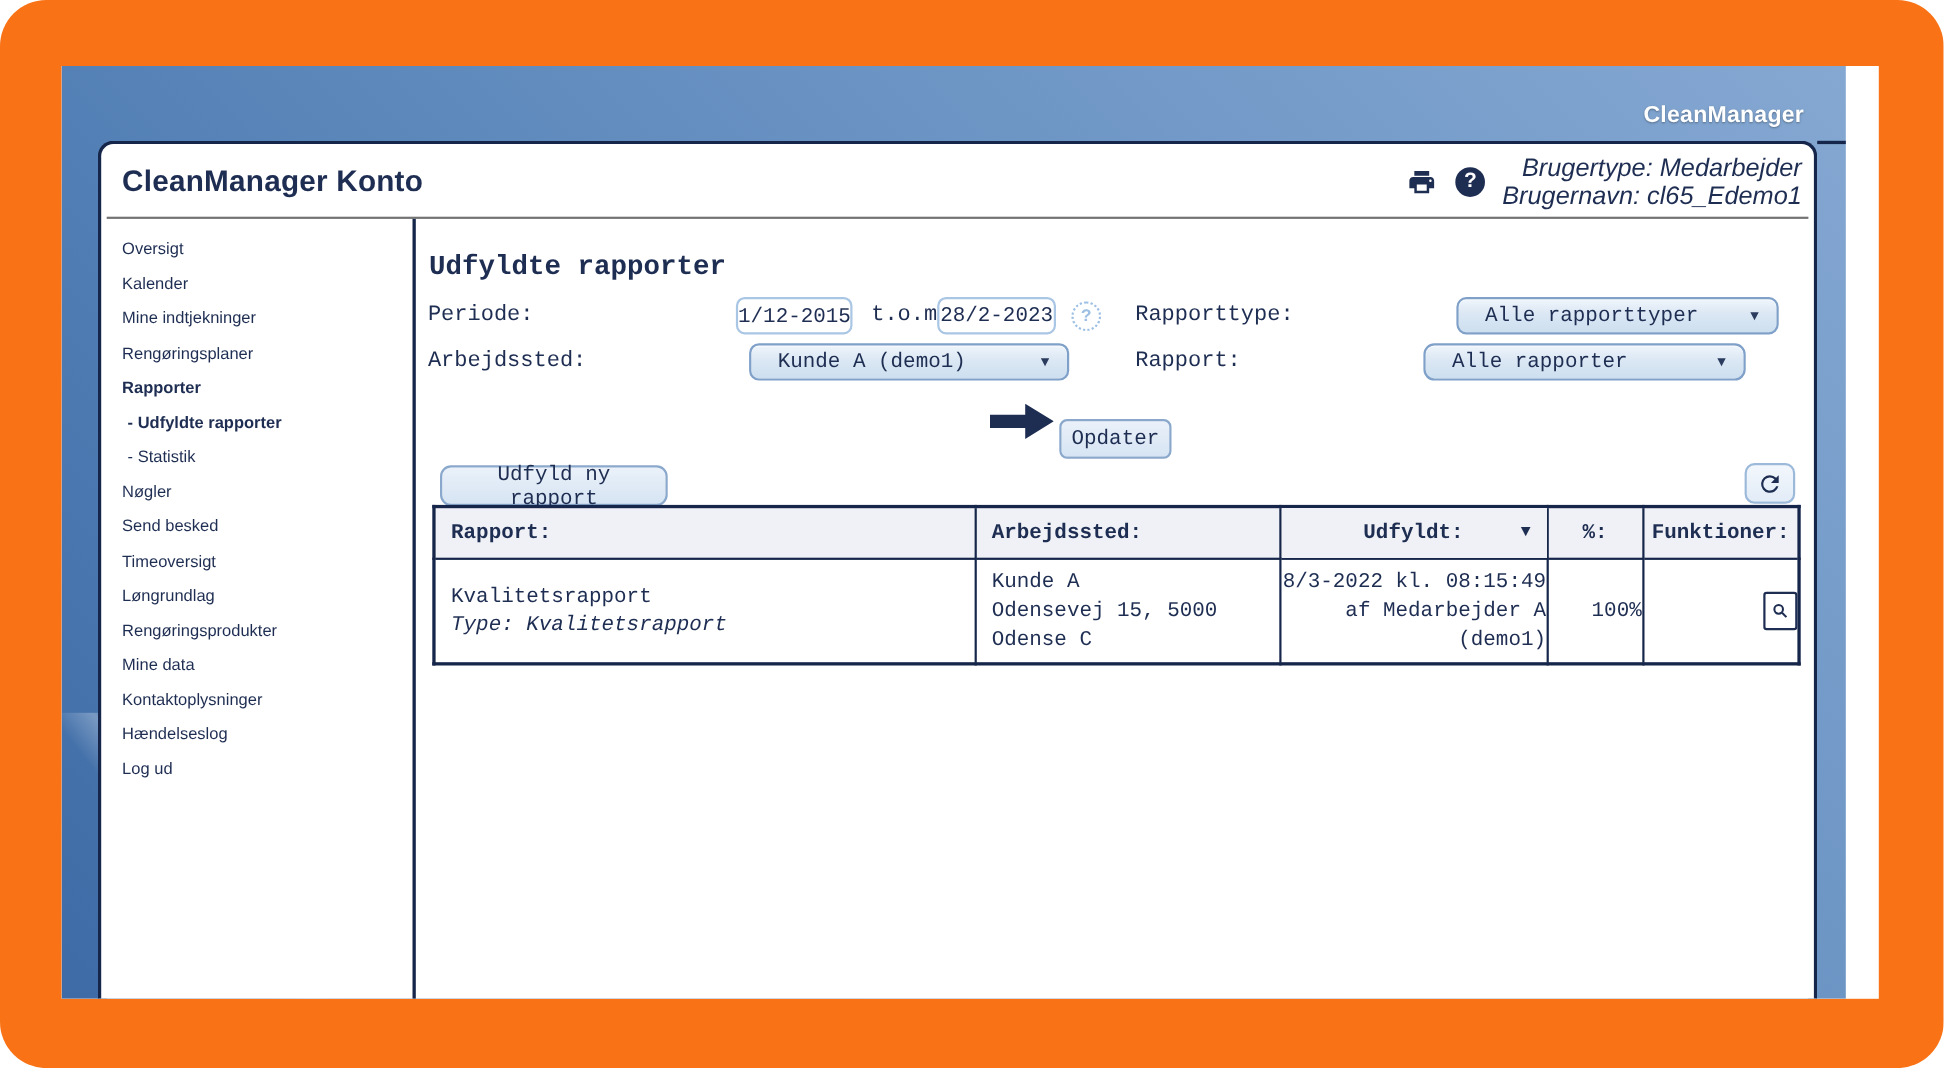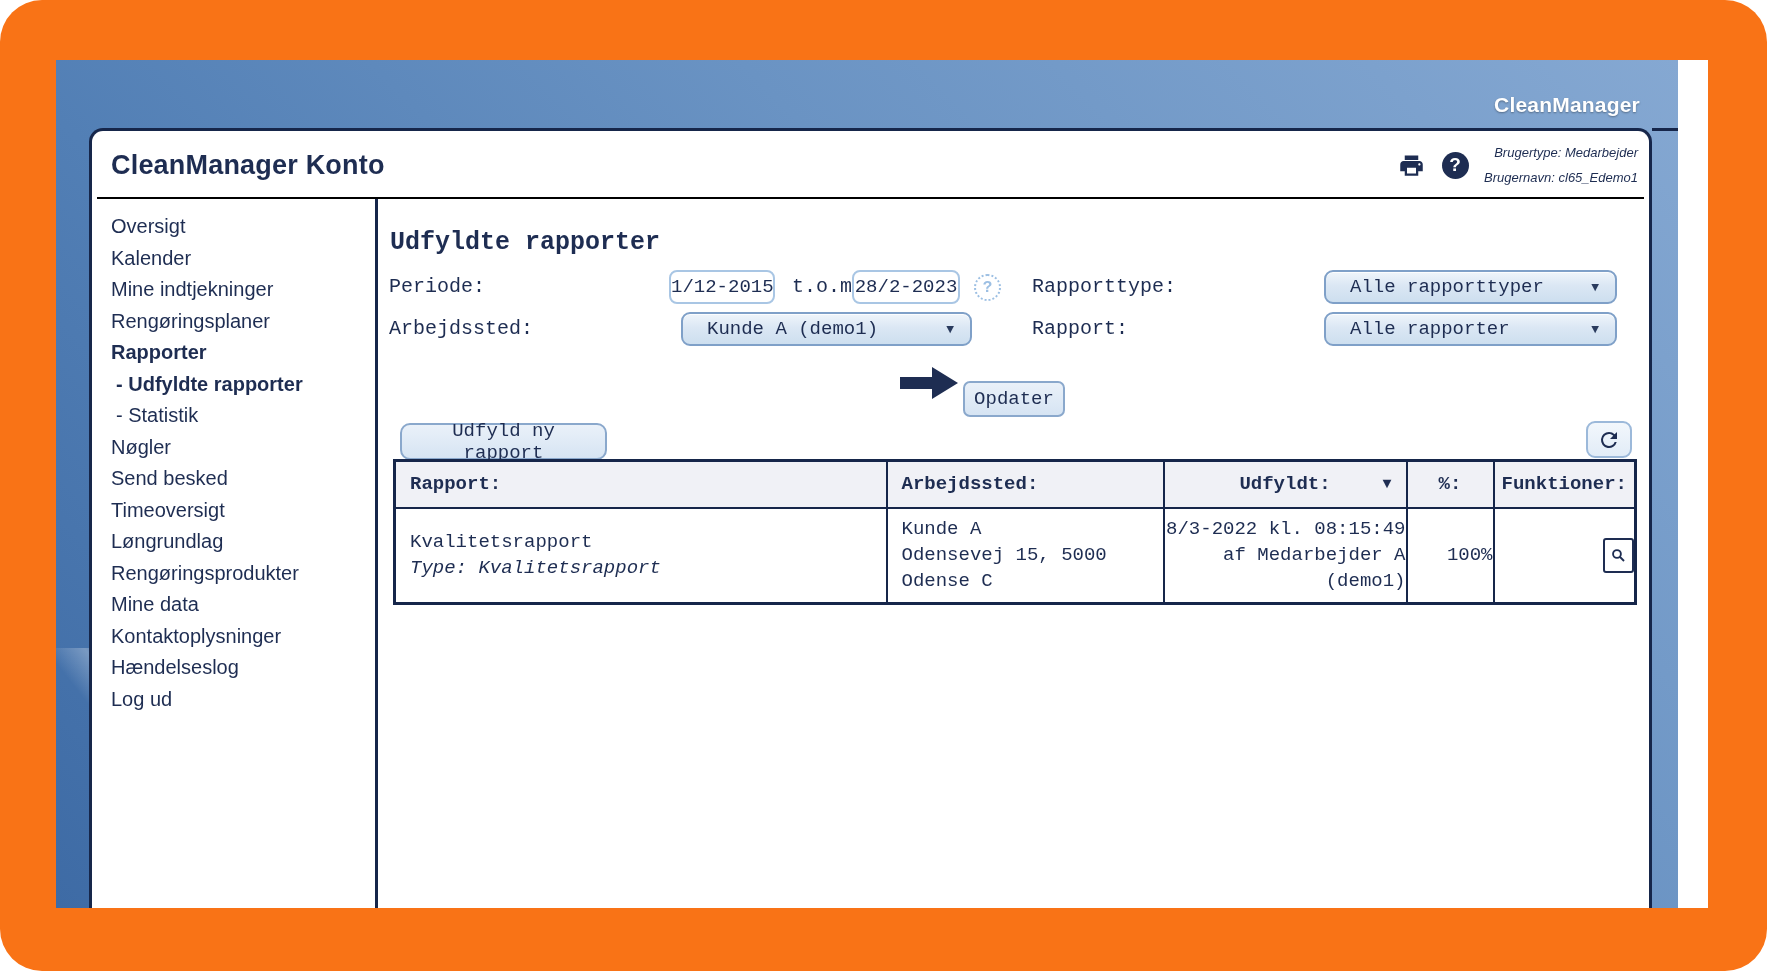--- a/index.html
+++ b/index.html
@@ -7,31 +7,31 @@
   .frame{position:absolute;inset:0;background:#f97316;border-radius:42px;overflow:hidden;}
   .screen{position:absolute;left:56px;top:60px;width:1652px;height:848px;background:#ffffff;overflow:hidden;}
   .bluearea{position:absolute;left:0;top:0;bottom:0;width:1622px;
     background:linear-gradient(225deg,#85a8d2 0%,#6a93c3 38%,#527fb5 68%,#3e6ba5 100%);}
   .streak{position:absolute;left:0;bottom:0;width:300px;height:260px;pointer-events:none;
     background:linear-gradient(52deg,rgba(255,255,255,0) 38%,rgba(255,255,255,.28) 46%,rgba(255,255,255,.05) 50%,rgba(255,255,255,0) 58%,rgba(255,255,255,.20) 68%,rgba(255,255,255,0) 80%);}
   .logo{position:absolute;top:33px;right:38px;color:#fff;font-size:21px;font-weight:bold;letter-spacing:.2px;text-shadow:0 1px 2px rgba(0,0,0,.35);}
   .topline-ext{position:absolute;left:1596px;right:0;top:68px;height:3px;background:#16264a;}
   .panel{position:absolute;left:33px;top:68px;width:1563px;height:780px;background:#fff;
     border:3px solid #16264a;border-bottom:none;border-radius:14px 14px 0 0;box-sizing:border-box;display:flex;flex-direction:column;}
-  .panel-header{display:flex;align-items:center;margin:0 5px;padding:10px 6px 8px 14px;border-bottom:2px solid #000000;height:48px;}
+  .panel-header{display:flex;align-items:center;margin:0 5px;padding:10px 6px 8px 14px;border-bottom:2px solid #737373;height:48px;}
   .app-title{font-size:27px;font-weight:bold;letter-spacing:.2px;}
   .header-right{margin-left:auto;display:flex;align-items:center;gap:14px;}
   .hicon{width:30px;height:30px;display:flex;align-items:center;justify-content:center;cursor:pointer;}
   .hicon svg{width:27px;height:27px;fill:#1e2d52;}
   .qcircle{width:27px;height:27px;border-radius:50%;background:#1e2d52;color:#fff;font-weight:bold;font-size:19px;display:flex;align-items:center;justify-content:center;}
-  .usermeta{text-align:right;font-style:italic;font-size:13px;line-height:25px;white-space:nowrap;}
+  .usermeta{text-align:right;font-style:italic;font-size:23px;line-height:25px;white-space:nowrap;}
   .panel-body{flex:1;display:flex;min-height:0;}
   .sidebar{width:286px;border-right:3px solid #16264a;box-sizing:border-box;padding:12px 0 0 19px;}
   .sidebar ul{list-style:none;margin:0;padding:0;}
-  .sidebar li{font-size:20px;line-height:31.5px;cursor:pointer;white-space:nowrap;}
+  .sidebar li{font-size:15px;line-height:31.5px;cursor:pointer;white-space:nowrap;}
   .sidebar li.bold{font-weight:bold;}
   .sidebar li.sub{padding-left:5px;}
   .content{position:relative;flex:1;font-family:Liberation Mono, monospace;}
   .page-title{position:absolute;left:12px;top:8px;font-size:25px;font-weight:bold;}
   .flabel{position:absolute;font-size:20px;}
   .dateinput{position:absolute;height:34px;width:106px;box-sizing:border-box;border:2px solid #a9c6e4;border-radius:8px;
     font-family:inherit;font-size:19px;color:#1e2d52;text-align:center;background:#fff;padding:0;}
   .dd{position:absolute;height:34px;box-sizing:border-box;border:2px solid #7fa0c8;border-radius:9px;cursor:pointer;
     background:linear-gradient(#eff5fb,#dbe7f4 45%,#cddfef);display:flex;align-items:center;padding:0 16px 0 24px;font-size:19px;
     box-shadow:inset 0 1px 0 rgba(255,255,255,.8);margin-left:12px;}
@@ -123,21 +123,21 @@
               <span>Alle rapporttyper</span>
               <span class="caret">▼</span>
             </div>
 
             <span class="flabel" style="left:11px;top:118px;">Arbejdssted:</span>
             <div class="dd" style="left:291px;top:113px;width:291px;">
               <span>Kunde A (demo1)</span>
               <span class="caret">▼</span>
             </div>
             <span class="flabel" style="left:654px;top:118px;">Rapport:</span>
-            <div class="dd" style="left:934px;top:113px;width:293px;">
+            <div class="dd" style="left:904px;top:113px;width:293px;border-radius:10px;">
               <span>Alle rapporter</span>
               <span class="caret">▼</span>
             </div>
 
             <div class="bigarrow">
               <svg viewBox="0 0 58 32">
                   <polygon points="0,10 32,10 32,0 58,16 32,32 32,22 0,22" fill="#1e2d52"></polygon>
                 </svg>
             </div>
             <button class="btn btn-opdater">Opdater</button>

